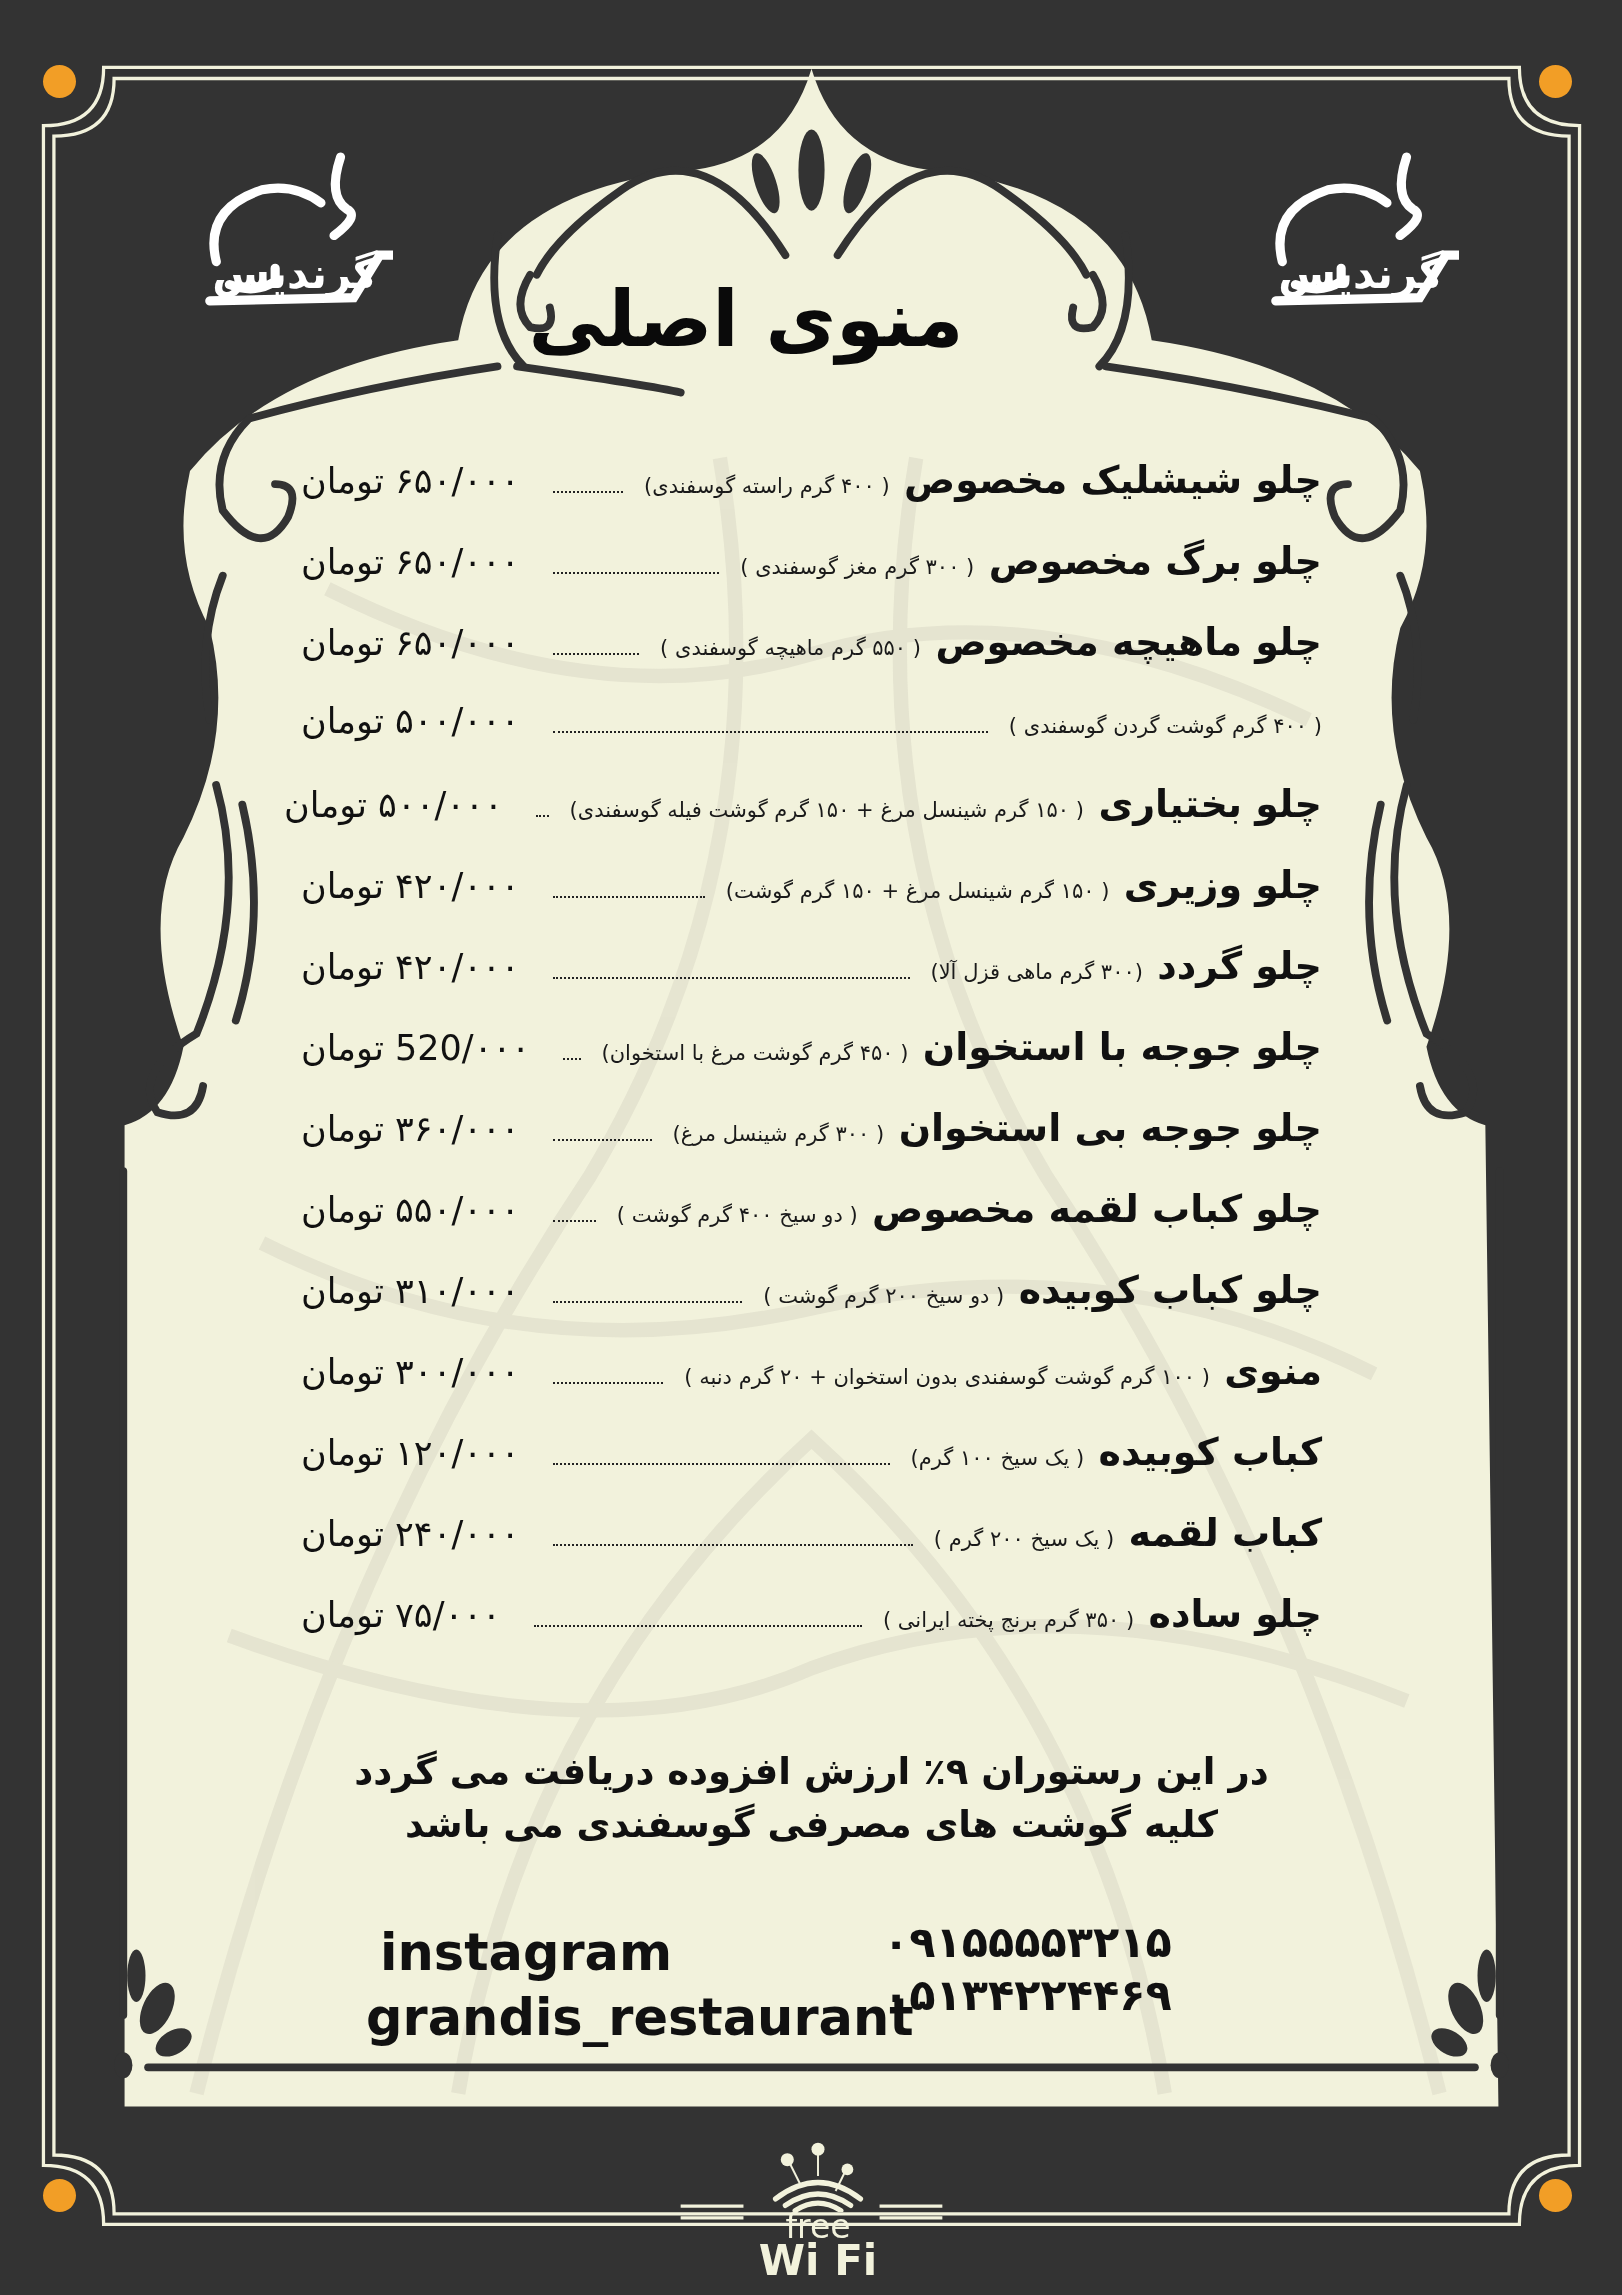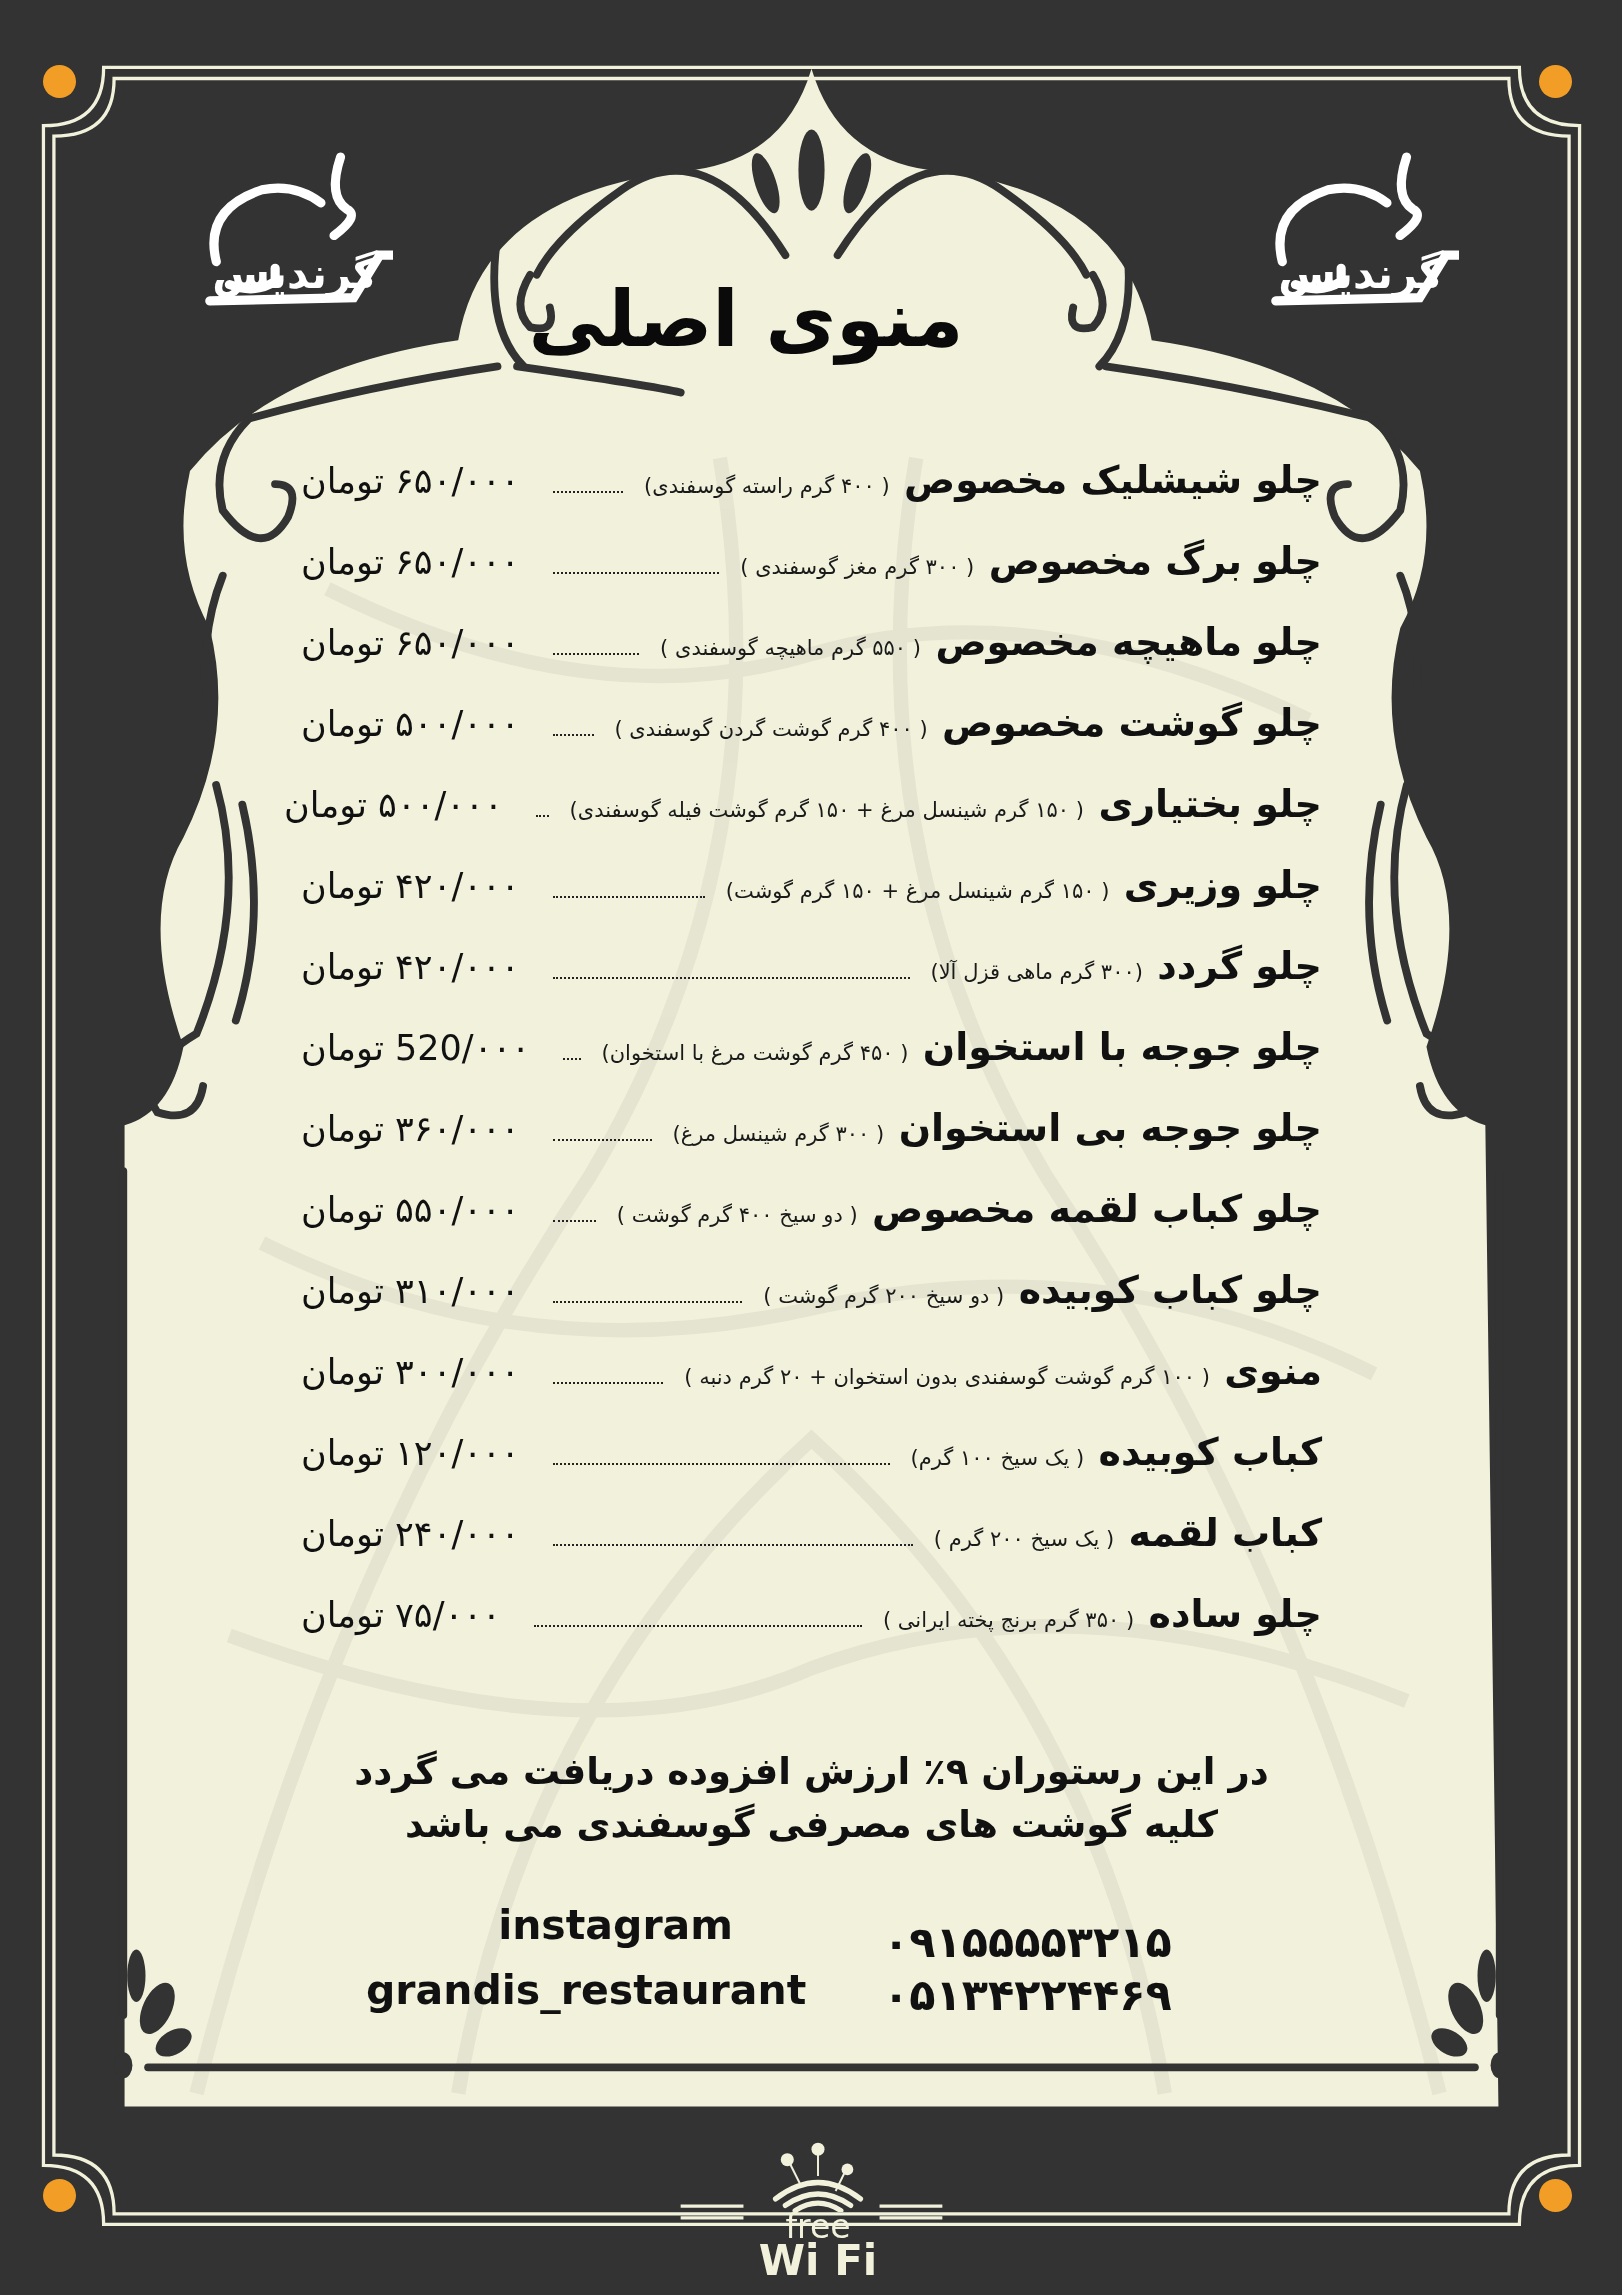--- a/index.html
+++ b/index.html
@@ -8,21 +8,21 @@
   .frame-svg{position:absolute;left:0;top:0;}
   .logo{position:absolute;width:203px;height:170px;color:#ffffff;}
   .title{position:absolute;left:0;width:1492px;top:420;text-align:center;font-weight:bold;font-size:77px;color:#0a0a0a;direction:rtl;}
   .menu{position:absolute;left:301px;width:1021px;top:458px;direction:rtl;}
   .row{display:flex;align-items:baseline;height:81px;white-space:nowrap;}
   .name{font-weight:bold;font-size:38px;color:#111;margin-left:14.4px;}
   .desc{font-size:21px;color:#1a1a1a;margin-left:14.4px;}
   .dots{flex:1;border-bottom:2.6px dotted #222;margin:0 6.5px 9.2px 33px;height:0;min-width:13px;}
   .price{font-size:35px;color:#111;direction:rtl;min-width:196px;text-align:left;}
   .note{position:absolute;left:0;width:1623px;text-align:center;font-weight:bold;font-size:37px;color:#111;direction:rtl;}
-  .ig{position:absolute;font-weight:bold;font-size:41px;color:#111;text-align:right;}
+  .ig{position:absolute;font-weight:bold;font-size:51px;color:#111;text-align:left;margin-top:22px;}
   .phone{position:absolute;font-weight:bold;font-size:43px;color:#111;direction:rtl;}
   .wifi{position:absolute;left:746px;top:2140px;width:144px;text-align:center;color:#f2f2dc;}
   .wifi .free{font-size:33px;line-height:26px;}
   .wifi .wf{font-size:42px;font-weight:bold;line-height:42px;}
 </style>
 </head>
 <body>
 
 <div class="dot" style="left:43px;top:65px;"></div>
 <div class="dot" style="left:1539px;top:65px;"></div>
@@ -126,21 +126,20 @@
       <span class="dots"></span>
       <span class="price">۶۵۰/۰۰۰ تومان</span>
     </div>
   <div class="row">
       <span class="name">چلو ماهیچه مخصوص</span>
       <span class="desc">( ۵۵۰ گرم ماهیچه گوسفندی )</span>
       <span class="dots"></span>
       <span class="price">۶۵۰/۰۰۰ تومان</span>
     </div>
   <div class="row">
-      <span class="name">چلو گوشت مخصوص</span>
       <span class="desc">( ۴۰۰ گرم گوشت گردن گوسفندی )</span>
       <span class="dots"></span>
       <span class="price">۵۰۰/۰۰۰ تومان</span>
     </div>
   <div class="row">
       <span class="name">چلو بختیاری</span>
       <span class="desc">( ۱۵۰ گرم شینسل مرغ + ۱۵۰ گرم گوشت فیله گوسفندی)</span>
       <span class="dots"></span>
       <span class="price">۵۰۰/۰۰۰ تومان</span>
     </div>

